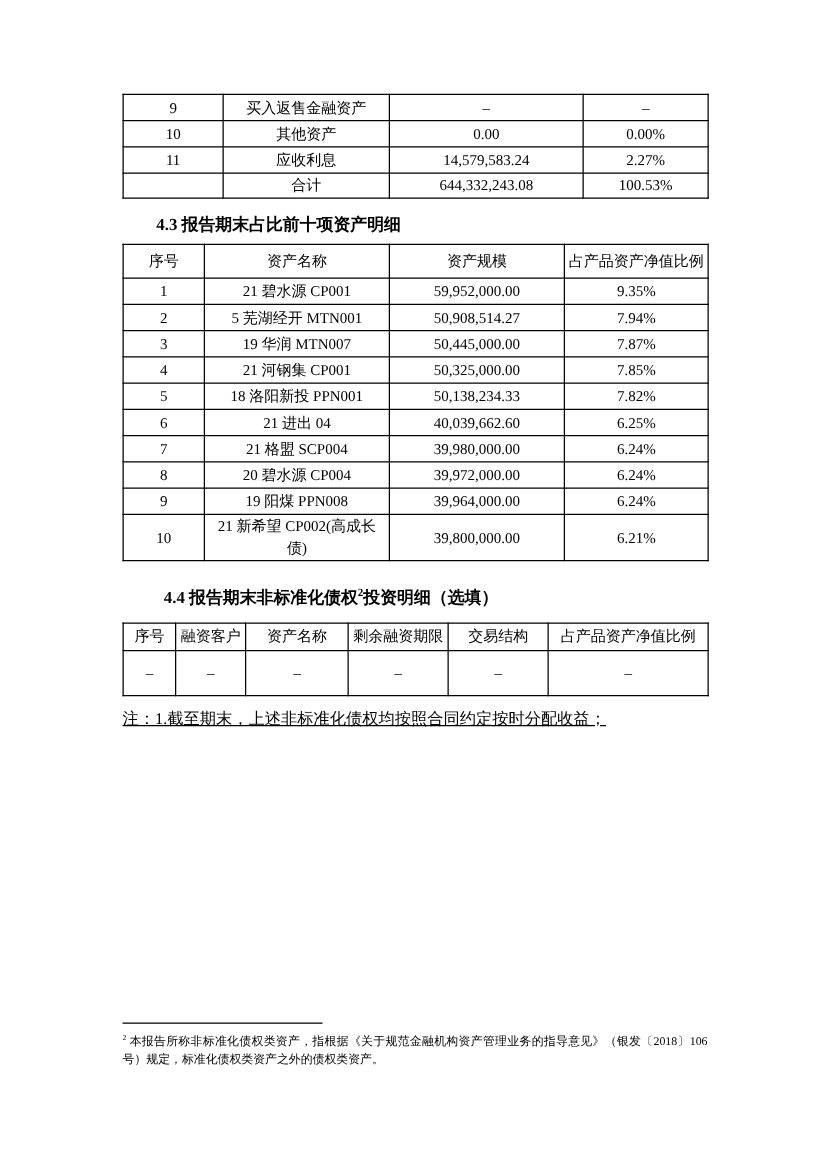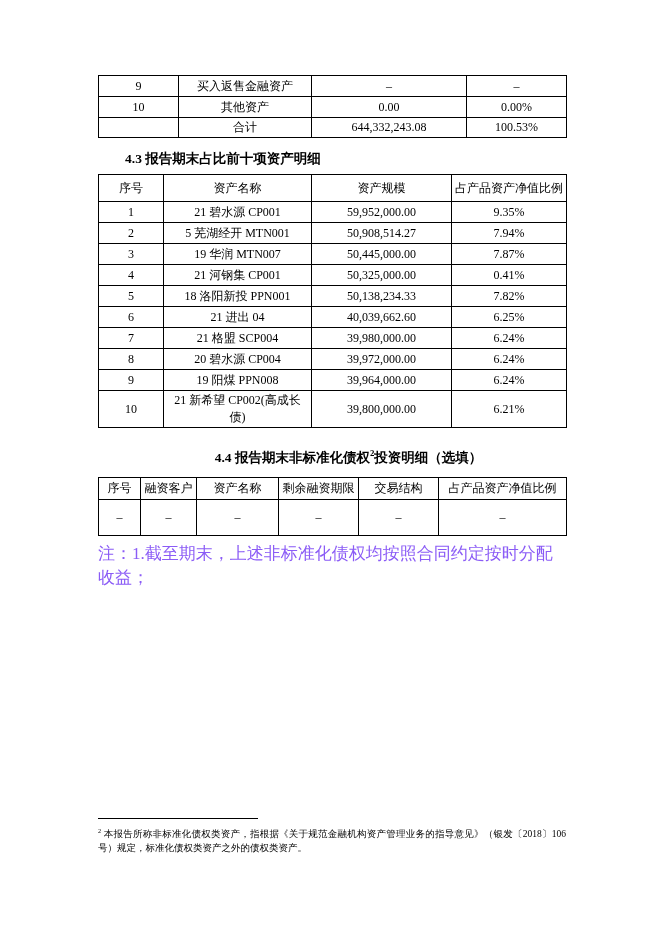--- a/index.html
+++ b/index.html
@@ -27,27 +27,27 @@
 
   .t43 { margin-top: 6px; }
   .t43 th { height: 27px; }
   .t43 td { height: 21px; }
 
   .t44 th { height: 22px; padding: 2px 2px; }
   .t44 td { height: 36px; }
 
   .sec-h { font-size: 13.5px; font-weight: bold; margin: 9px 0 6px 27px; }
   .sec-h-43 { margin-top: 12px; }
-  .sec-h-44 { margin-top: 20px; margin-left: 33px; margin-bottom: 10px; text-align: center; }
+  .sec-h-44 { margin-top: 20px; margin-left: 33px; margin-bottom: 10px; }
   .para {
     font-size: 13.5px; line-height: 25px;
     text-align: justify; text-indent: 2em;
     margin: 0 0 6px 0;
   }
-  .note { font-size: 17px; color: #8b5cf6; line-height: 24px; margin-top: 6px; }
+  .note { font-size: 13px; color: #000000; line-height: 24px; margin-top: 6px; text-decoration: underline; }
   .note-2 { padding-left: 27px; margin-top: 2px; }
   .h5 { font-size: 14px; font-weight: bold; margin: 12px 0 0 0; }
 
   .footnote-area { position: absolute; left: 98px; top: 818px; width: 468px; }
   .fn-sep { width: 160px; border-top: 1px solid #000; margin-bottom: 5px; }
   .fn-text { font-size: 9.5px; line-height: 14px; color: #000; text-align: justify; }
   sup { font-size: 0.65em; }
 </style>
 </head>
 <body>
@@ -67,20 +67,26 @@
           <td>9</td>
           <td>买入返售金融资产</td>
           <td>–</td>
           <td>–</td>
         </tr>
         <tr>
           <td>10</td>
           <td>其他资产</td>
           <td>0.00</td>
           <td>0.00%</td>
+        </tr>
+        <tr>
+          <td>11</td>
+          <td>应收利息</td>
+          <td>14,579,583.24</td>
+          <td>2.27%</td>
         </tr>
         <tr class="total-row">
           <td></td>
           <td>合计</td>
           <td>644,332,243.08</td>
           <td>100.53%</td>
         </tr>
       </tbody>
     </table>
 
@@ -117,21 +123,21 @@
         <tr>
           <td>3</td>
           <td>19 华润 MTN007</td>
           <td>50,445,000.00</td>
           <td>7.87%</td>
         </tr>
         <tr>
           <td>4</td>
           <td>21 河钢集 CP001</td>
           <td>50,325,000.00</td>
-          <td>0.41%</td>
+          <td>7.85%</td>
         </tr>
         <tr>
           <td>5</td>
           <td>18 洛阳新投 PPN001</td>
           <td>50,138,234.33</td>
           <td>7.82%</td>
         </tr>
         <tr>
           <td>6</td>
           <td>21 进出 04</td>

